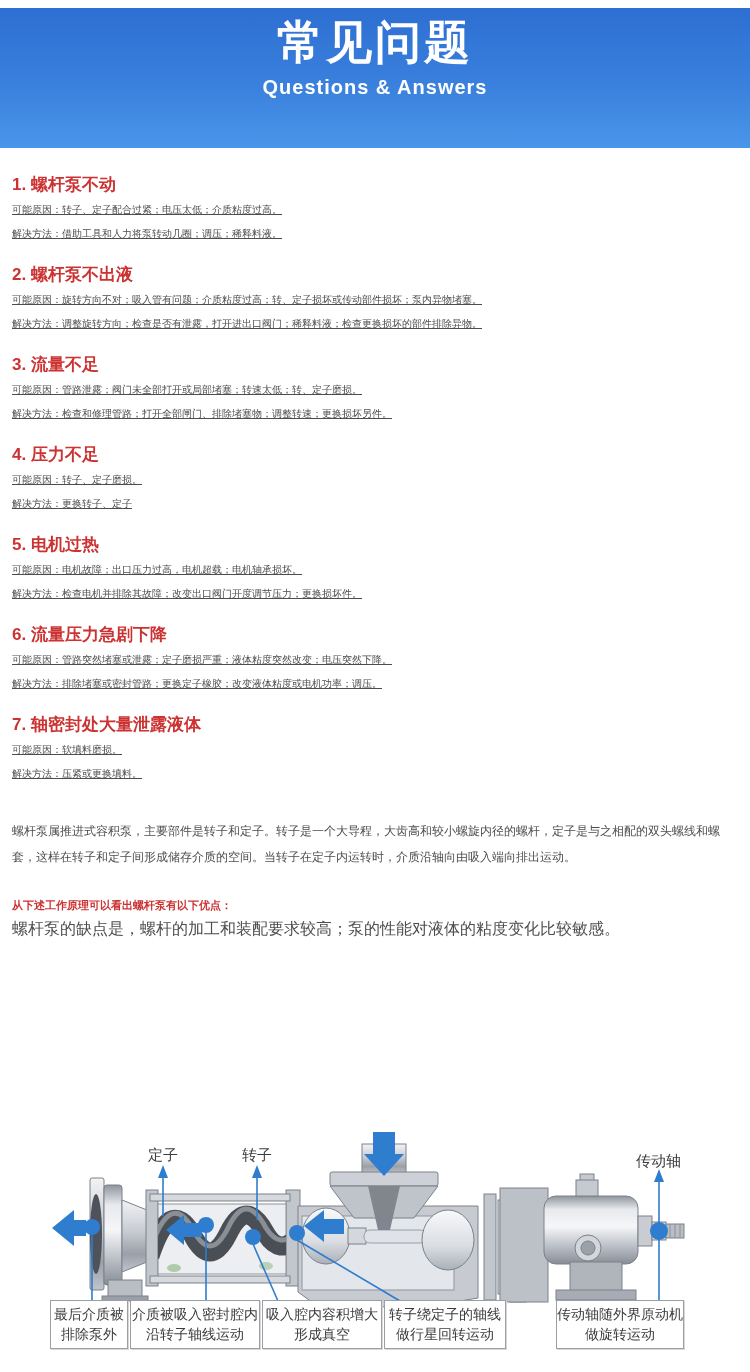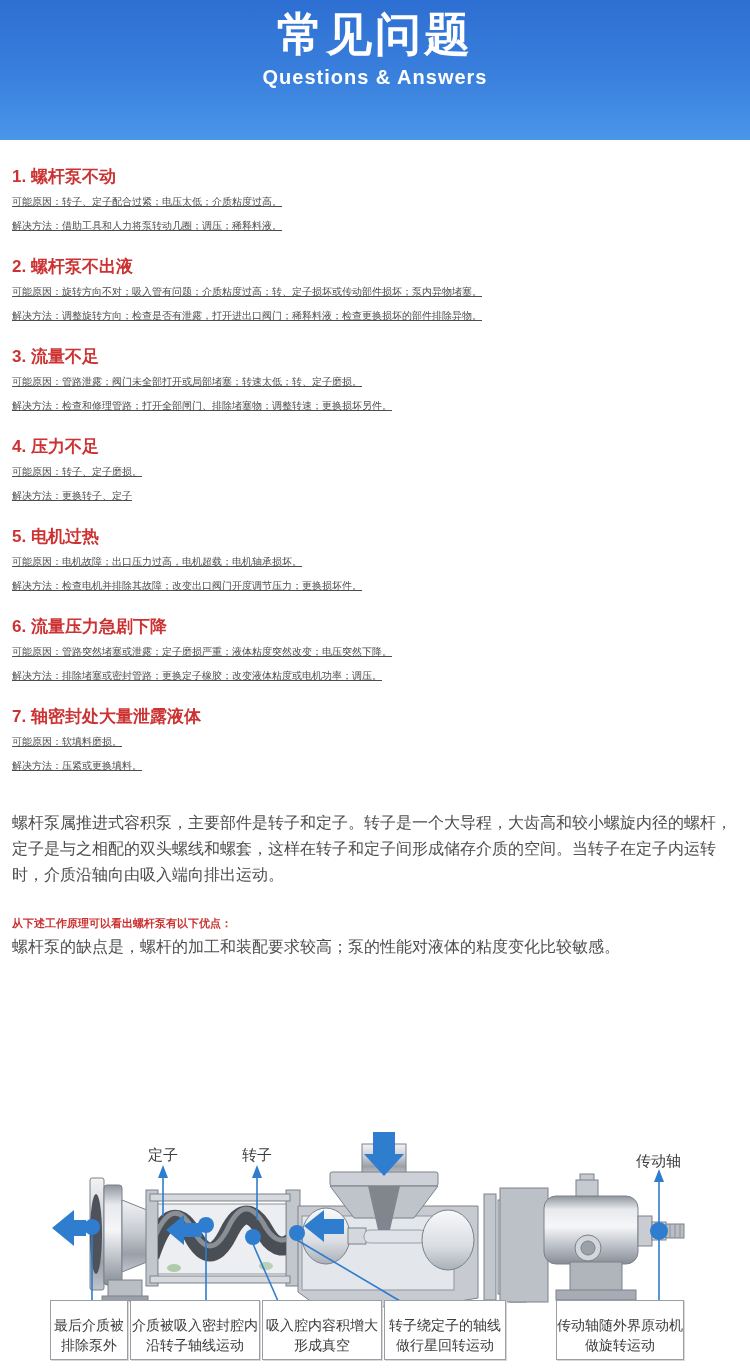--- a/index.html
+++ b/index.html
@@ -7,57 +7,57 @@
     width:750px;height:1372px;background:#ffffff;position:relative;
     font-family:"Liberation Sans","DejaVu Sans",sans-serif;overflow:hidden;
   }
   
   .banner{
     height:140px;width:100%;
     background:linear-gradient(180deg,#2d6fd2 0%,#3a80dd 55%,#4a96ea 100%);
     text-align:center;color:#fff;
   }
   .banner h1{
-    margin:0;padding-top:8px;font-size:46px;font-weight:bold;letter-spacing:3px;line-height:52px;
+    margin:8px;padding-top:8px;font-size:46px;font-weight:bold;letter-spacing:3px;line-height:52px;
   }
   .banner .sub{
     margin-top:6px;font-size:20px;font-weight:bold;letter-spacing:1px;
   }
   
   .content{padding:26px 16px 0 12px;}
   .faq-section{margin-bottom:18px;}
   .faq-section h3{
     margin:0 0 2px 0;font-size:17px;line-height:22px;font-weight:bold;color:#cc3232;
   }
   .faq-section p{
     margin:0;font-size:10px;line-height:24px;color:#4d4d4d;text-decoration:underline;
   }
   .intro{
-    margin:32px 0 0 0;font-size:16px;line-height:26px;color:#4d4d4d;
+    margin:32px 0 0 0;font-size:12px;line-height:26px;color:#4d4d4d;
   }
   .adv{margin-top:24px;}
   .adv h3{
     margin:0;font-size:11px;line-height:23px;font-weight:bold;color:#cc3232;
   }
   .adv ul{list-style:none;margin:0;padding:0;}
   .adv li,.adv .drawback{
     margin:0;font-size:16px;line-height:23px;color:#4d4d4d;
   }
   
   .diagram{
     position:absolute;left:0;top:1130px;width:750px;height:242px;background:#fff;
   }
   .diagram svg{position:absolute;left:0;top:0;}
   .part-label{
     position:absolute;font-size:15px;color:#3c3c3c;white-space:nowrap;
   }
   .callout-box{
     position:absolute;top:170px;height:44px;border:1px solid #9a9fa6;background:#fff;
     box-shadow:1px 1px 0 #d8d8d8;
-    font-size:14px;line-height:20px;color:#3c3c3c;text-align:center;padding-top:14px;
+    font-size:14px;line-height:20px;color:#3c3c3c;text-align:center;padding-top:3px;
     box-sizing:content-box;
   }
 </style>
 </head>
 <body>
 
 <div class="banner">
   <h1>常见问题</h1>
   <div class="sub">Questions &amp; Answers</div>
 </div>

